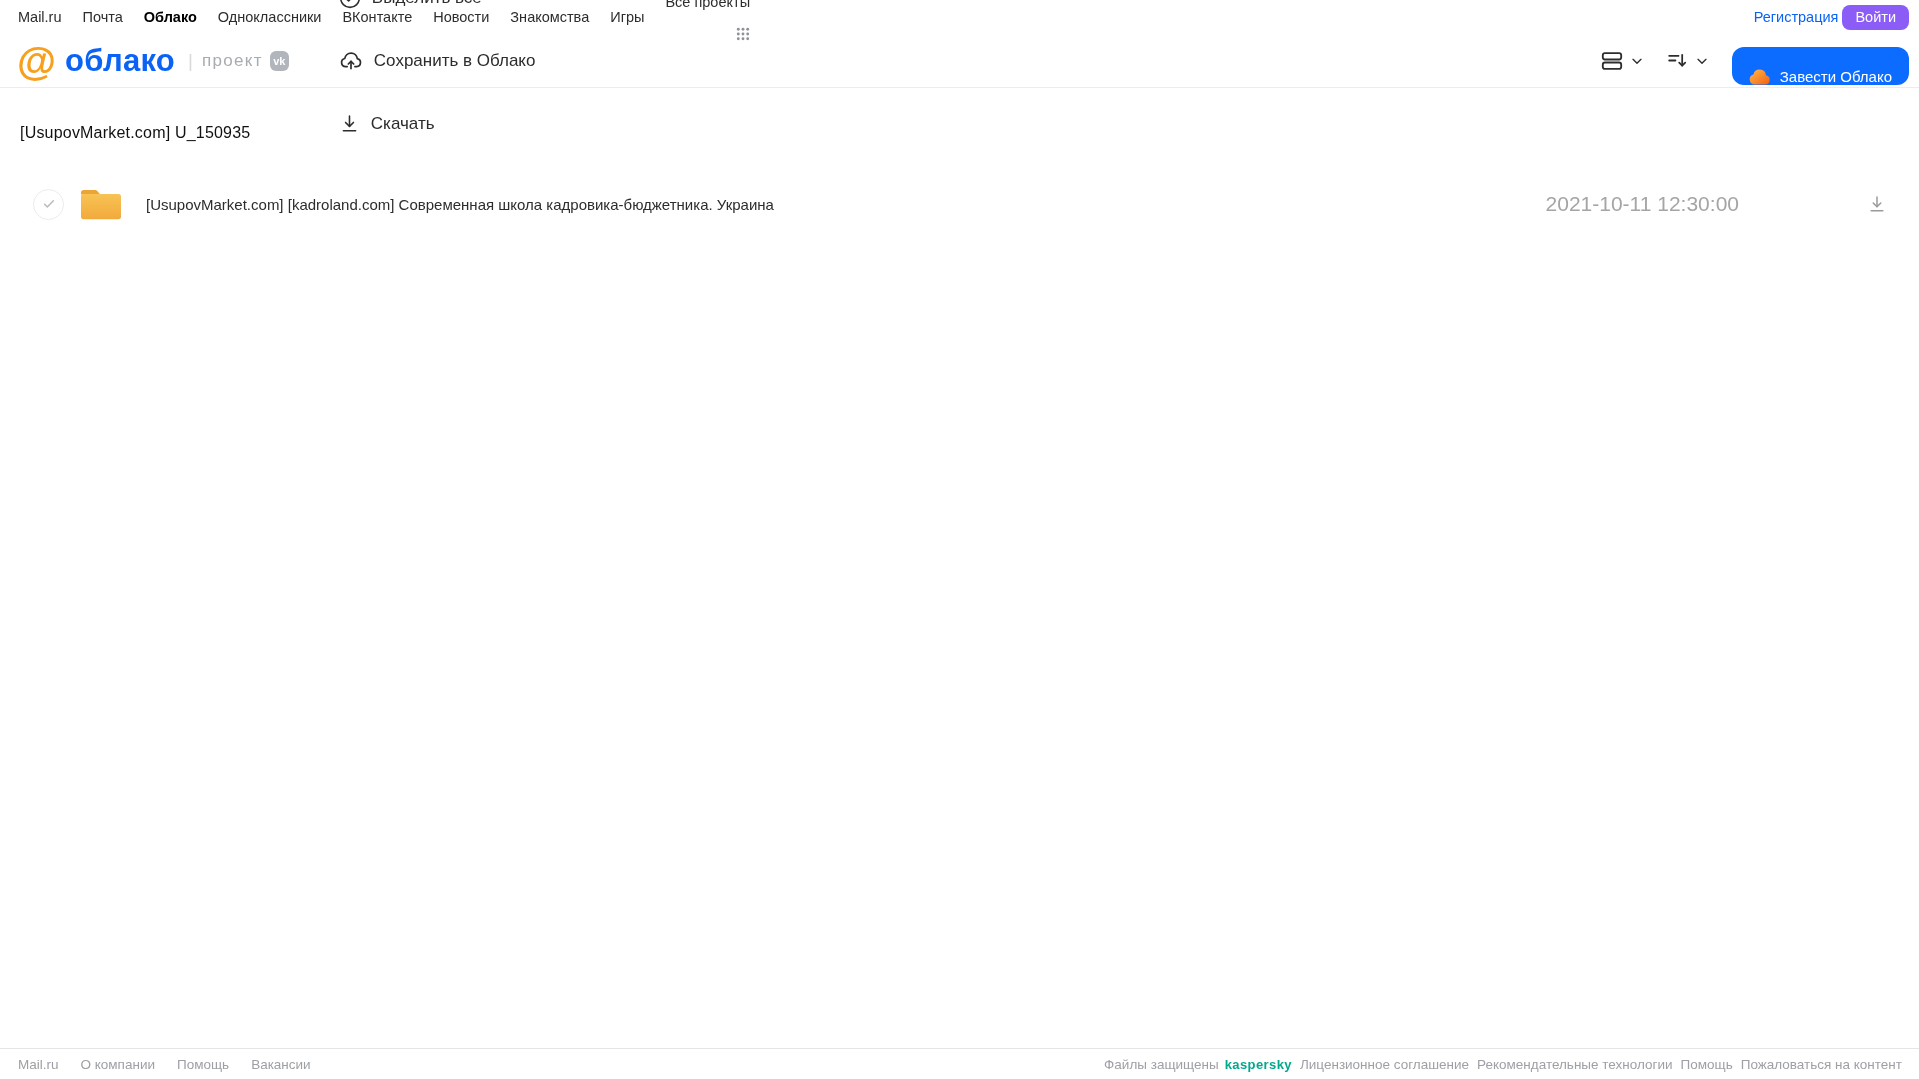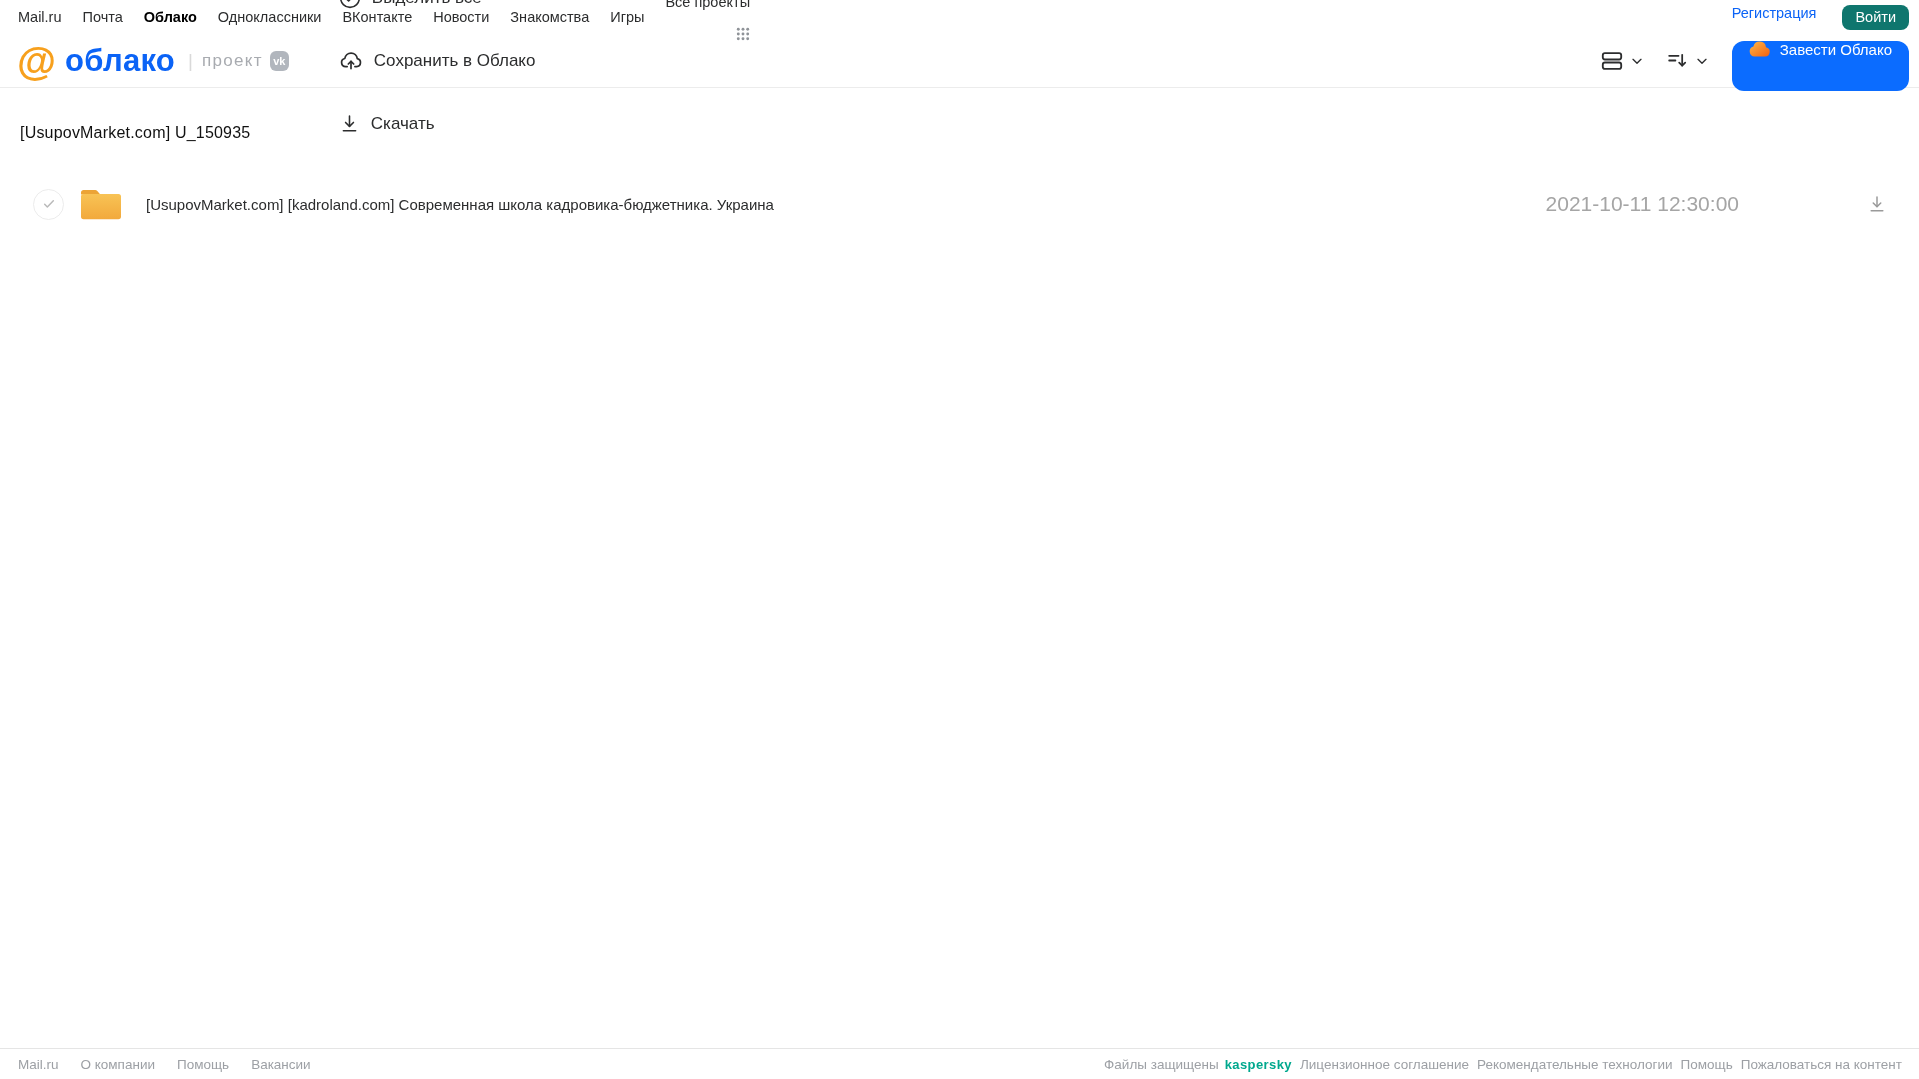--- a/index.html
+++ b/index.html
@@ -10,23 +10,23 @@
     font-family:"Liberation Sans", sans-serif;
   }
 
   
   .topnav { height:34px; display:flex; align-items:center; padding:0 10px 0 18px; font-size:14.5px; }
   .nav-items { display:flex; align-items:center; gap:21px; }
   .nav-link { color:#2c2d2e; cursor:pointer; white-space:nowrap; }
   .nav-link.active { font-weight:700; color:#000; }
   .allprojects { display:flex; align-items:flex-end; gap:17px; cursor:pointer;flex-direction:column; }
   .grid-icon { color:#8f9398; display:flex; }
-  .topnav-right { margin-left:auto; display:flex; gap:26px; }
+  .topnav-right { margin-left:auto; display:flex; align-items:center; gap:4px; }
   .reg-link { color:#0b63f6; cursor:pointer; }
-  .login-btn { background:#0f766e; color:#fff; border:none; border-radius:8px;
+  .login-btn { background:#8b5cf6; color:#fff; border:none; border-radius:8px;
                padding:4px 13px 5px; font-size:14.5px; cursor:pointer; font-family:inherit; }
 
   
   .header { height:54px; display:flex; align-items:center; padding:0 10px 0 17px;
             border-bottom:1px solid #ececec; }
   .logo { display:flex; align-items:center; cursor:pointer; }
   .at-glyph { font-size:40px; font-weight:700; color:#f7a01d; line-height:34px; }
   .cloud-word { font-size:31px; font-weight:700; color:#0b63f6; margin-left:9px; letter-spacing:.3px; }
   .logo-divider { color:#d9d9d9; font-size:19px; font-weight:300; margin:0 9px 0 13px; }
   .project-label { color:#a8abb0; font-size:17px; letter-spacing:1.3px; }
@@ -35,22 +35,22 @@
               margin-left:7px; }
 
   .toolbar { display:flex; gap:40px; margin-left:50px;flex-direction:column; }
   .tool-btn { display:flex; align-items:center; gap:11px; font-size:17px; color:#2c2d2e;
               cursor:pointer; white-space:nowrap; }
   .tool-btn svg { flex:none; }
 
   .header-right { margin-left:auto; display:flex; align-items:center; }
   .view-ctrl { display:flex; align-items:center; gap:4px; cursor:pointer; color:#2c2d2e; }
   .view-ctrl + .view-ctrl { margin-left:20px; }
-  .create-btn { display:flex; align-items:flex-start; gap:9px; background:#0b6cff; color:#fff;
-                border:none; border-radius:12px; height:50px; padding:0 17px; font-size:15px;
+  .create-btn { display:flex; align-items:flex-end; gap:9px; background:#0b6cff; color:#fff;
+                border:none; border-radius:12px; height:38px; padding:0 17px; font-size:15px;
                 margin-left:22px; cursor:pointer; font-family:inherit;margin-top:11px; }
 
   
   .main { padding-left:20px; }
   .page-title { font-size:16px; font-weight:400; color:#111; margin:36px 0 0; letter-spacing:.2px; }
 
   .file-row { display:flex; align-items:center; margin-top:42px; padding-left:13px; height:40px; cursor:pointer; }
   .row-check { width:31px; height:31px; border-radius:50%; border:1px solid #ececec; flex:none;
                display:flex; align-items:center; justify-content:center; color:#b9b9b9; background:#fff; }
   .folder-icon { margin-left:15px; flex:none; display:flex; }

